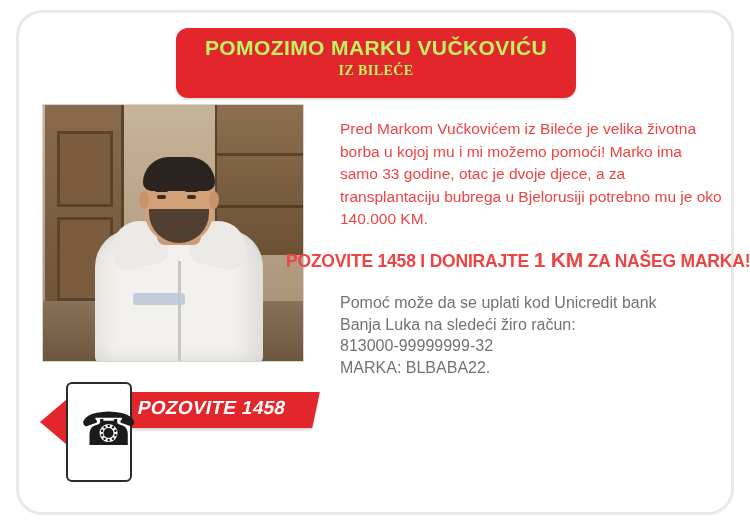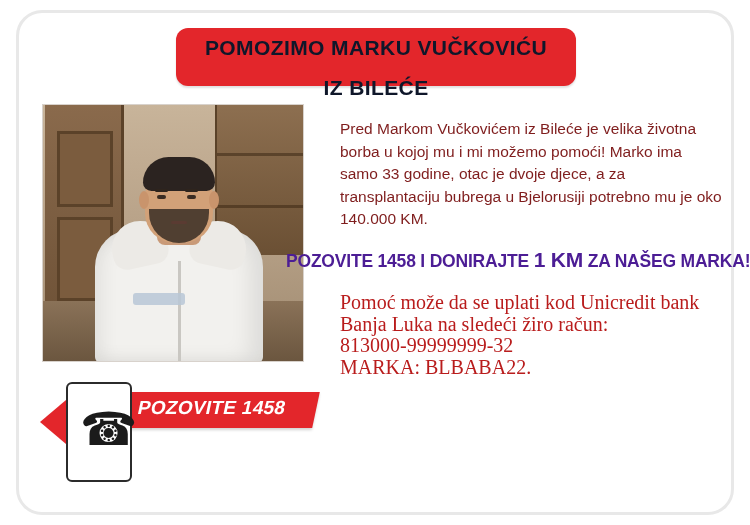--- a/index.html
+++ b/index.html
@@ -31,41 +31,42 @@
     border-radius: 26px;
     box-sizing: border-box;
     background: #ffffff;
   }
   
   .title-pill {
     position: absolute;
     left: 176px;
     top: 28px;
     width: 400px;
-    height: 58px;
+    height: 70px;
     background: #e3262b;
     border-radius: 12px;
     box-shadow: 0 2px 2px rgba(0,0,0,0.12);
     text-align: center;
-    color: #0f172a;
+    color: #bef264;
     box-sizing: border-box;
     padding-top: 8px;
   }
   .title-main {
     font-size: 21px;
     font-weight: bold;
     letter-spacing: 0.4px;
     line-height: 24px;
   }
   .title-sub {
-    font-size: 21px;
+    font-size: 14px;
     font-weight: bold;
     letter-spacing: 0.4px;
     line-height: 22px;
-    margin-top: 17px;
+    margin-top: 0;
+    font-family: Liberation Serif, serif;
   }
 
   
   .photo {
     position: absolute;
     left: 42px;
     top: 104px;
     width: 262px;
     height: 258px;
     overflow: hidden;
@@ -238,48 +239,47 @@
   }
 
   
   .body-text {
     position: absolute;
     left: 340px;
     top: 118px;
     width: 384px;
     font-size: 15.5px;
     line-height: 22.5px;
-    color: #7f1d1d;
+    color: #ef4444;
   }
   .body-text p { margin: 0; }
 
   .callout {
     position: absolute;
     left: 286px;
     top: 248px;
     width: 440px;
-    color: #4c1d95;
+    color: #ef4444;
     font-weight: bold;
     font-size: 17.5px;
     letter-spacing: -0.2px;
     white-space: nowrap;
   }
   .callout .big {
     font-size: 21px;
   }
 
   .payment {
     position: absolute;
     left: 340px;
     top: 292px;
     width: 390px;
-    font-size: 20px;
+    font-size: 16px;
     line-height: 21.5px;
-    color: #b91c1c;
-    font-family: Liberation Serif, serif;
+    color: #737373;
   }
   .payment p { margin: 0; }
 
   
   .phone-banner {
     position: absolute;
     left: 34px;
     top: 378px;
     width: 280px;
     height: 106px;

